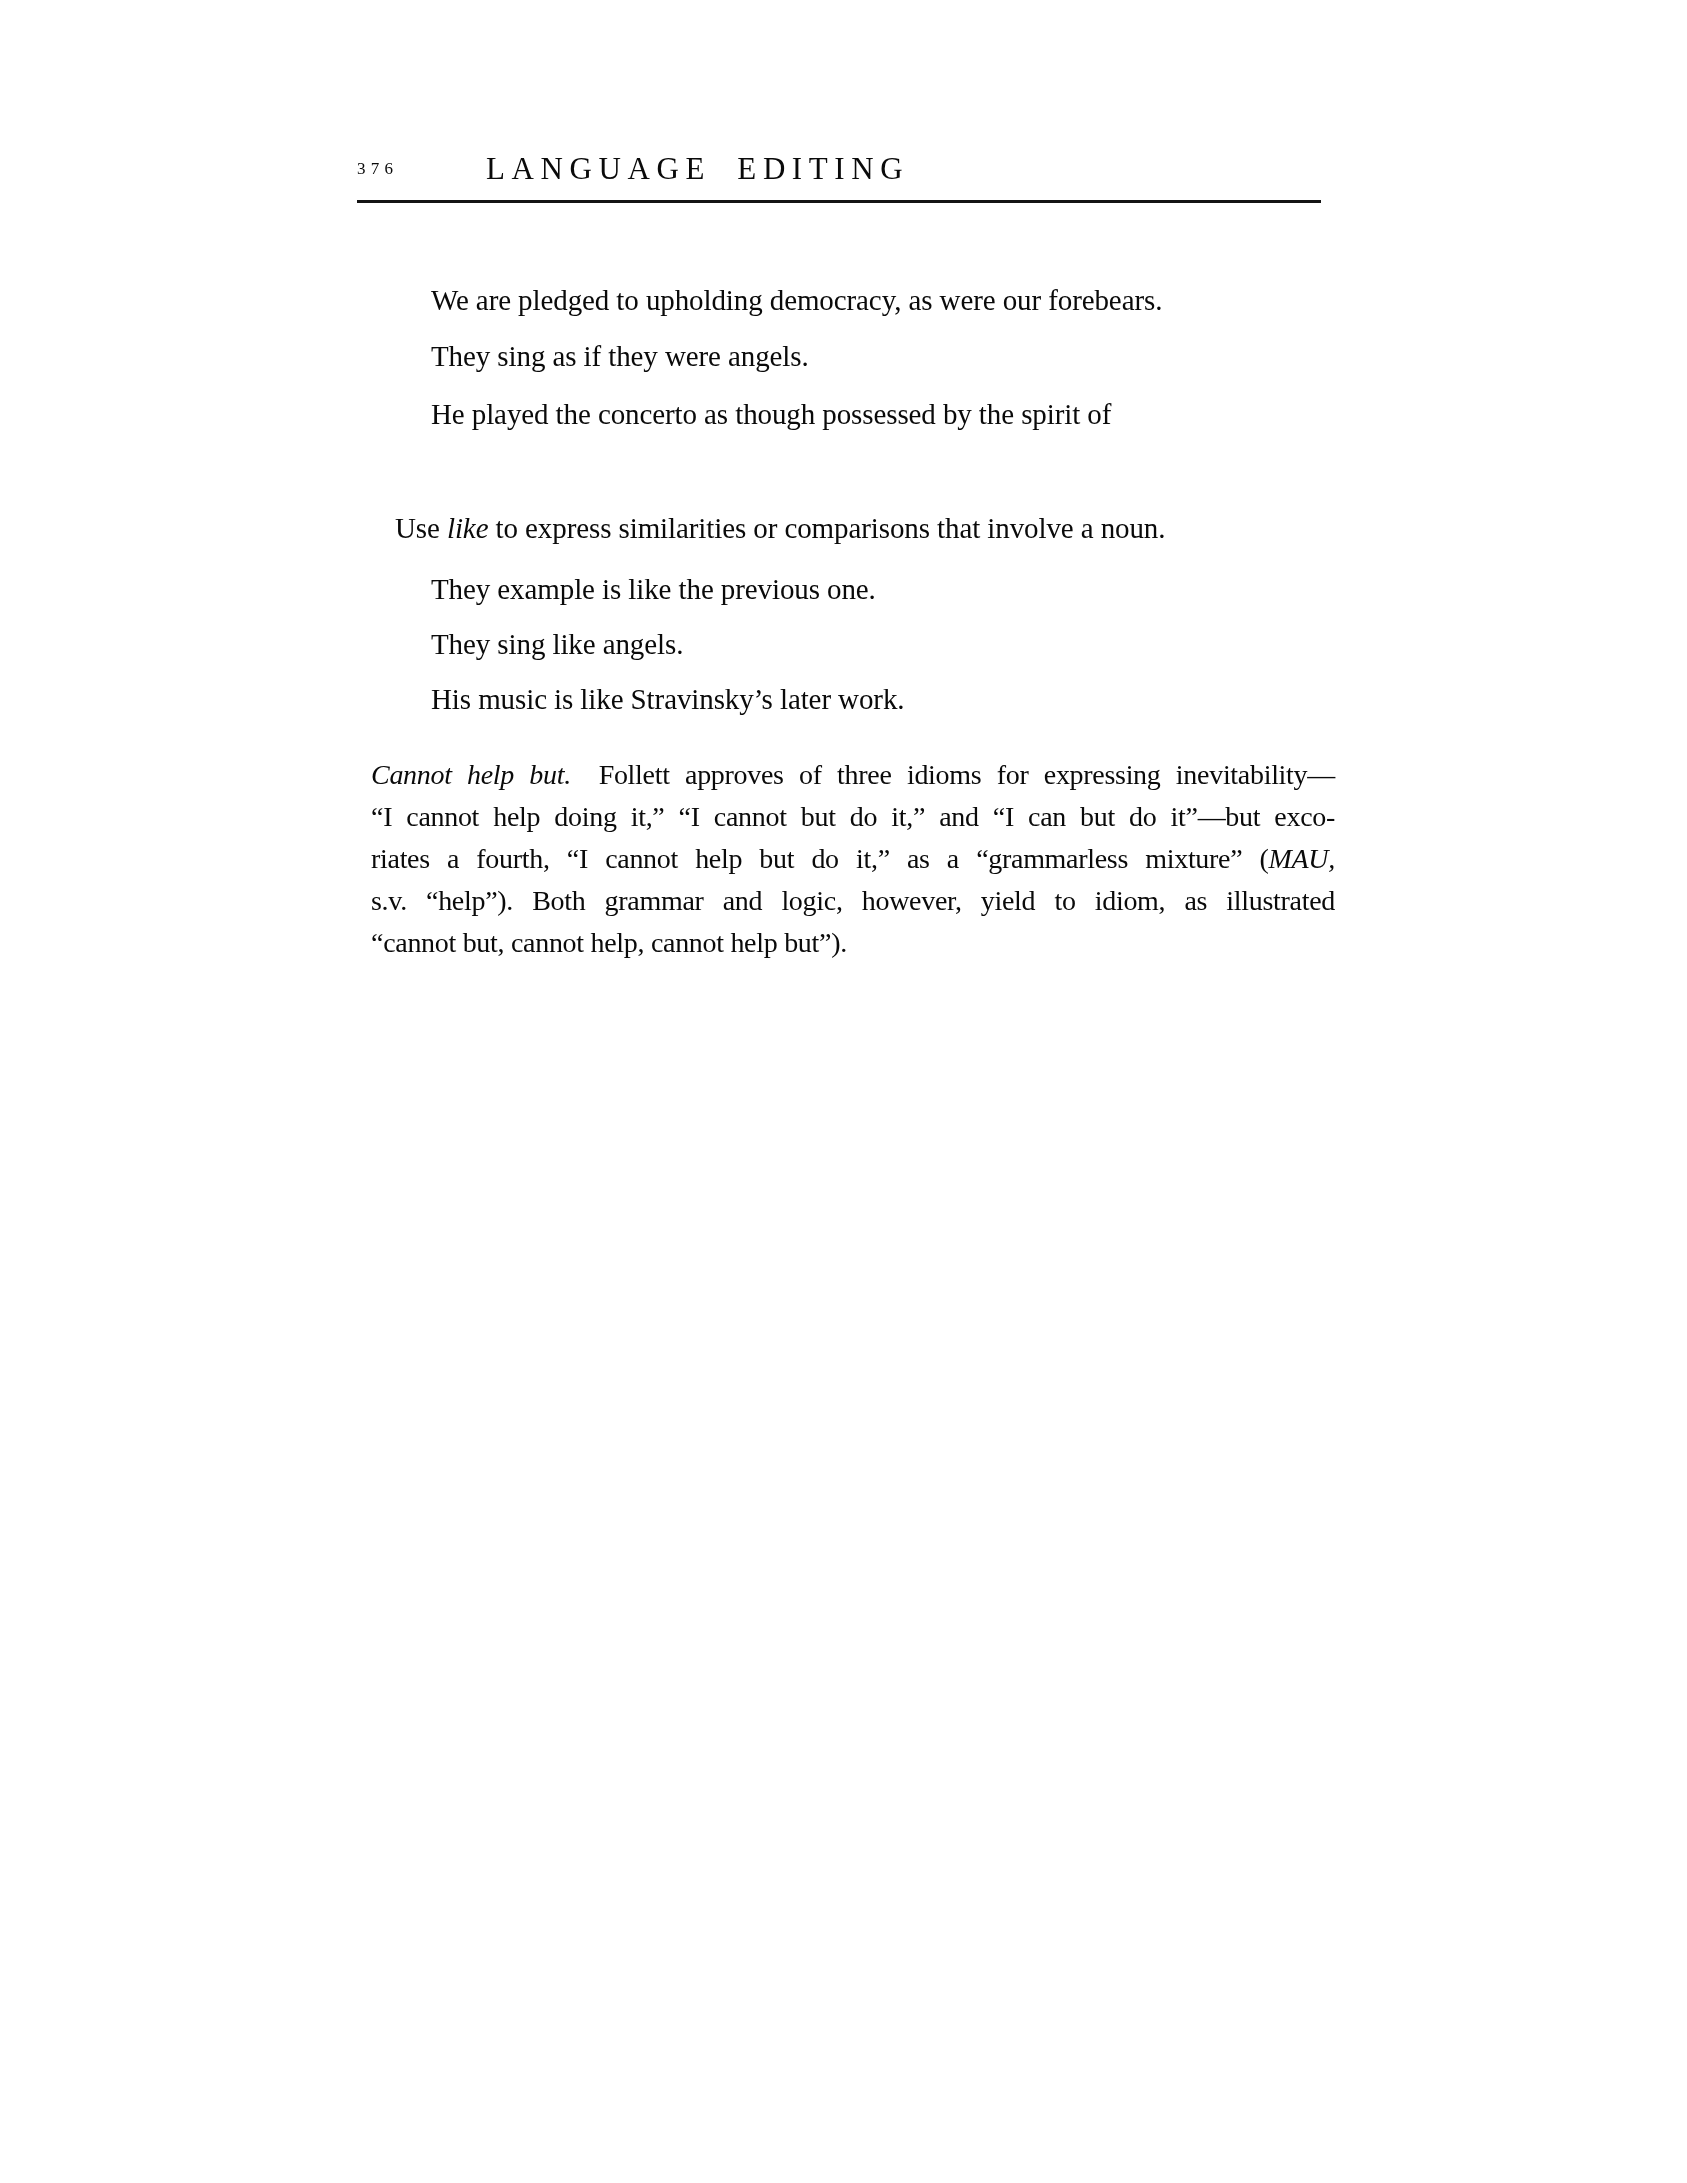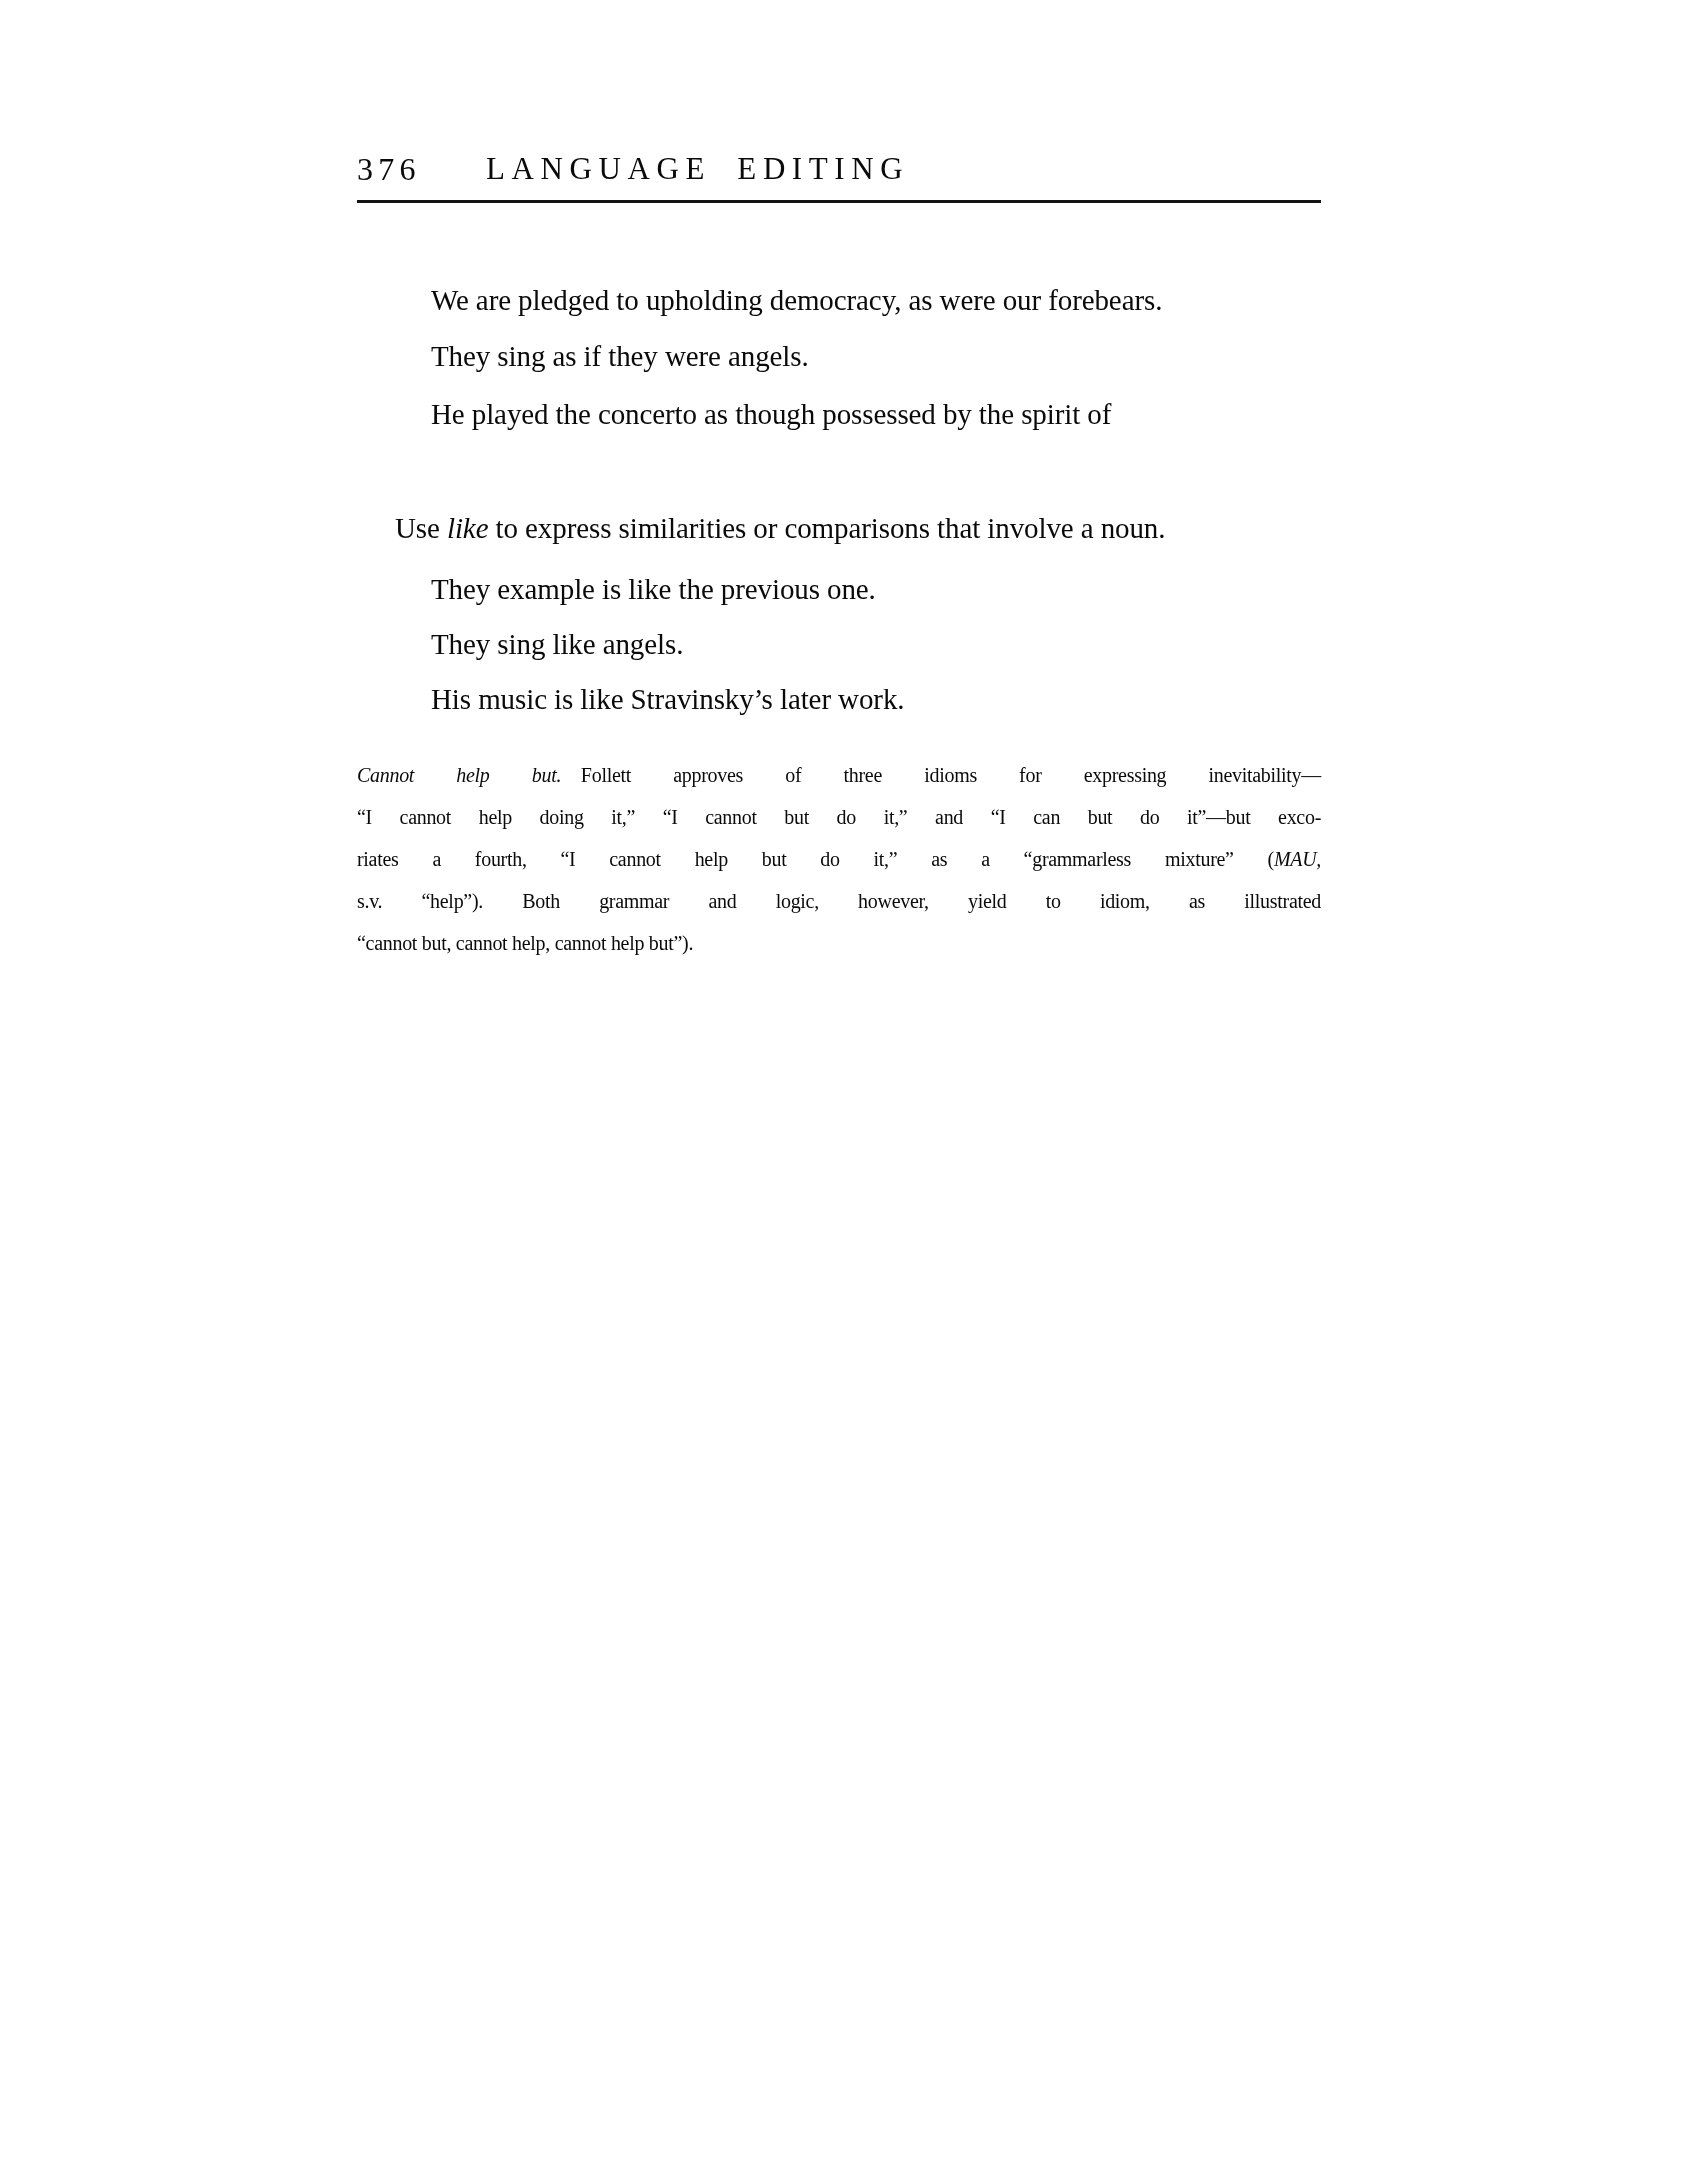--- a/index.html
+++ b/index.html
@@ -14,21 +14,21 @@
     font-family: "Liberation Serif", "DejaVu Serif", serif;
     color: #0a0a0a;
     -webkit-font-smoothing: antialiased;
   }
   .abs { position: absolute; }
 
   
   .page-number {
     left: 357px;
     top: 157px;
-    font-size: 32px;
+    font-size: 17px;
     line-height: 24px;
     letter-spacing: 5.3px;
   }
   .running-title {
     left: 486px;
     top: 157px;
     font-size: 31px;
     line-height: 24px;
     letter-spacing: 6.6px;
     word-spacing: 12px;
@@ -47,24 +47,24 @@
     line-height: 37px;
     letter-spacing: -0.1px;
     white-space: nowrap;
   }
   .example { left: 431px; }
   .example .exline { white-space: nowrap; }
 
   .rule-sentence { left: 395px; top: 510px; }
 
   .paragraph {
-    left: 357px;
+    left: 371px;
     top: 754px;
     width: 964px;
-    font-size: 20px;
+    font-size: 28px;
     line-height: 42px;
     letter-spacing: -0.3px;
   }
   .pline {
     white-space: nowrap;
     text-align: justify;
     text-align-last: justify;
   }
   .pline.last {
     text-align-last: left;

